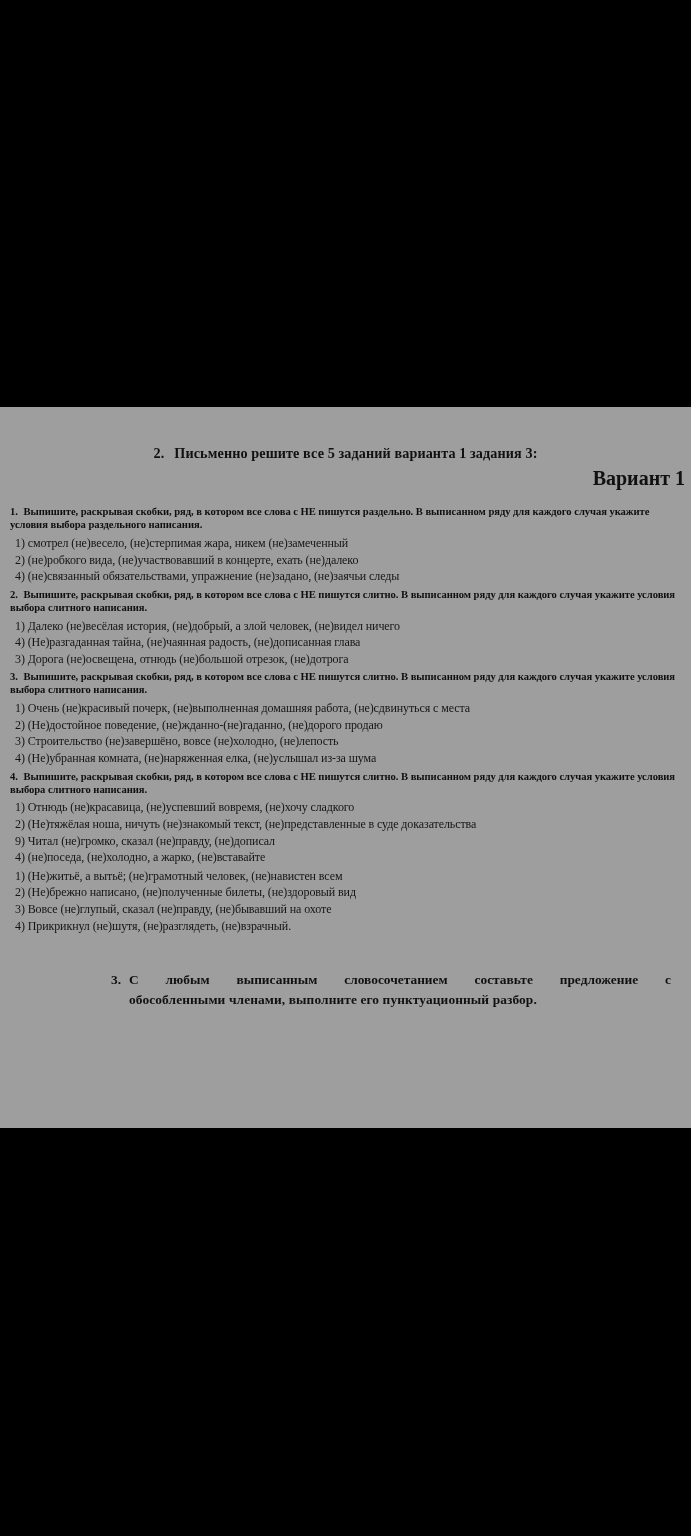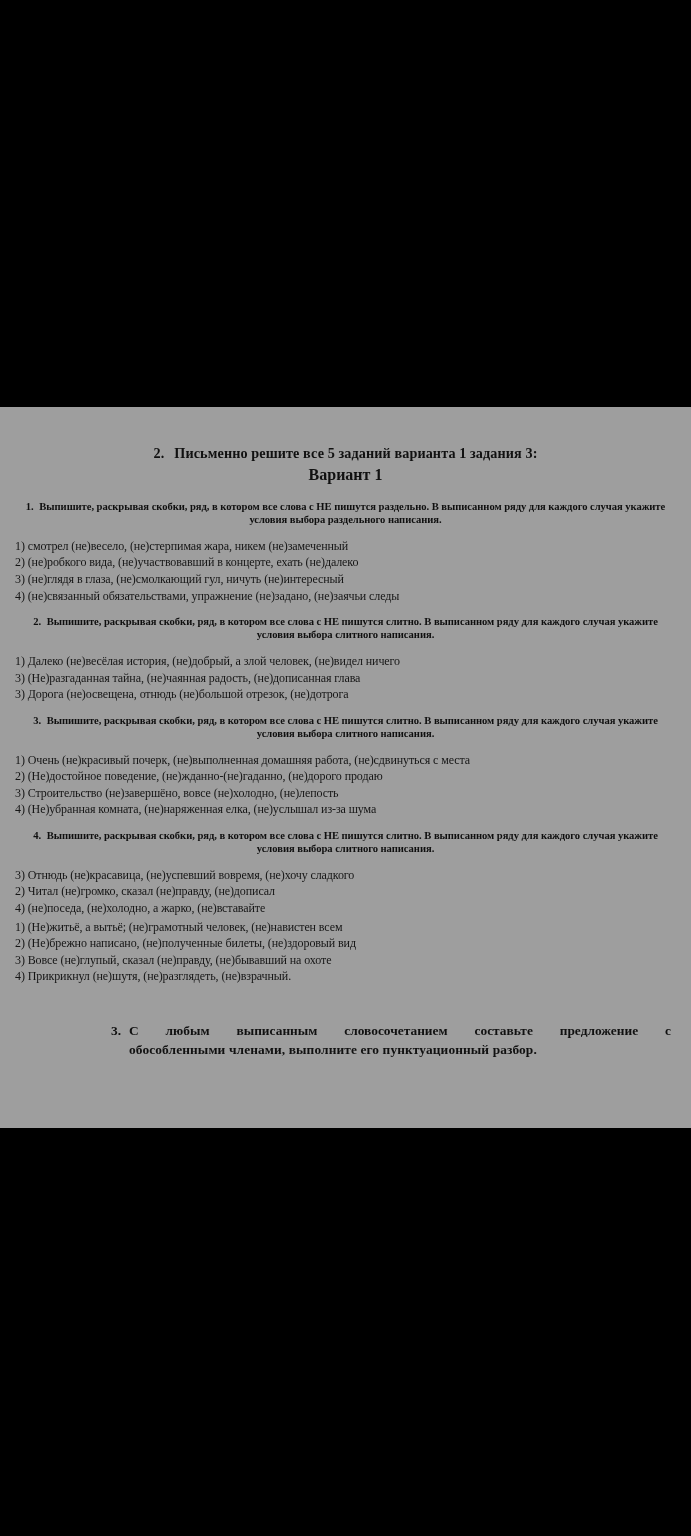--- a/index.html
+++ b/index.html
@@ -54,36 +54,36 @@
     line-height: 1.35;
     margin: 0;
     padding-top: 37px;
     letter-spacing: 0.1px;
     color: #111;
   }
   .heading-main .num {
     margin-right: 10px;
   }
   .heading-variant {
-    text-align: center;
-    font-weight: bold;
-    font-size: 16px;
+    text-align: right;
+    font-weight: bold;
+    font-size: 20px;
     line-height: 1.3;
     margin: 2px 0 15px 0;
     color: #111;
   }
   .task {
     margin-top: 3px;
   }
   .task-prompt {
     font-weight: bold;
     font-size: 10.6px;
     line-height: 1.22;
-    margin: 12px;
-    text-align: center;
+    margin: 4px;
+    text-align: left;
     color: #0f0f0f;
     letter-spacing: -0.05px;
   }
   .task-prompt .tnum {
     margin-right: 3px;
   }
   .option {
     font-size: 12px;
     line-height: 1.3;
     margin: 1px 0 0 0;
@@ -138,32 +138,31 @@
     <p class="heading-variant">Вариант 1</p>
 
     <div class="task">
       <p class="task-prompt">
         <span class="tnum">1.</span>
         <span>Выпишите, раскрывая скобки, ряд, в котором все слова с НЕ пишутся раздельно. В выписанном ряду для каждого</span>
         <span>случая укажите условия выбора раздельного написания.</span>
       </p>
       <p class="option">1) смотрел (не)весело, (не)стерпимая жара, никем (не)замеченный</p>
       <p class="option">2) (не)робкого вида, (не)участвовавший в концерте, ехать (не)далеко</p>
-      <p class="option">3) (не)глядя в глаза, (не)смолкающий гул, ничуть (не)интересный</p>
       <p class="option">4) (не)связанный обязательствами, упражнение (не)задано, (не)заячьи следы</p>
     </div>
 
     <div class="task">
       <p class="task-prompt">
         <span class="tnum">2.</span>
         <span>Выпишите, раскрывая скобки, ряд, в котором все слова с НЕ пишутся слитно. В выписанном ряду для каждого</span>
         <span>случая укажите условия выбора слитного написания.</span>
       </p>
       <p class="option">1) Далеко (не)весёлая история, (не)добрый, а злой человек, (не)видел ничего</p>
-      <p class="option">3) (Не)разгаданная тайна, (не)чаянная радость, (не)дописанная глава</p>
+      <p class="option">4) (Не)разгаданная тайна, (не)чаянная радость, (не)дописанная глава</p>
       <p class="option">3) Дорога (не)освещена, отнюдь (не)большой отрезок, (не)дотрога</p>
     </div>
 
     <div class="task">
       <p class="task-prompt">
         <span class="tnum">3.</span>
         <span>Выпишите, раскрывая скобки, ряд, в котором все слова с НЕ пишутся слитно. В выписанном ряду для каждого</span>
         <span>случая укажите условия выбора слитного написания.</span>
       </p>
       <p class="option">1) Очень (не)красивый почерк, (не)выполненная домашняя работа, (не)сдвинуться с места</p>
@@ -171,22 +170,23 @@
       <p class="option">3) Строительство (не)завершёно, вовсе (не)холодно, (не)лепость</p>
       <p class="option">4) (Не)убранная комната, (не)наряженная елка, (не)услышал из-за шума</p>
     </div>
 
     <div class="task">
       <p class="task-prompt">
         <span class="tnum">4.</span>
         <span>Выпишите, раскрывая скобки, ряд, в котором все слова с НЕ пишутся слитно. В выписанном ряду для каждого</span>
         <span>случая укажите условия выбора слитного написания.</span>
       </p>
-      <p class="option">3) Отнюдь (не)красавица, (не)успевший вовремя, (не)хочу сладкого</p>
-      <p class="option">2) Читал (не)громко, сказал (не)правду, (не)дописал</p>
+      <p class="option">1) Отнюдь (не)красавица, (не)успевший вовремя, (не)хочу сладкого</p>
+      <p class="option">2) (Не)тяжёлая ноша, ничуть (не)знакомый текст, (не)представленные в суде доказательства</p>
+      <p class="option">9) Читал (не)громко, сказал (не)правду, (не)дописал</p>
       <p class="option">4) (не)поседа, (не)холодно, а жарко, (не)вставайте</p>
     </div>
 
     <div class="task">
       <p class="option">1) (Не)житьё, а вытьё; (не)грамотный человек, (не)навистен всем</p>
       <p class="option">2) (Не)брежно написано, (не)полученные билеты, (не)здоровый вид</p>
       <p class="option">3) Вовсе (не)глупый, сказал (не)правду, (не)бывавший на охоте</p>
       <p class="option">4) Прикрикнул (не)шутя, (не)разглядеть, (не)взрачный.</p>
     </div>
 

